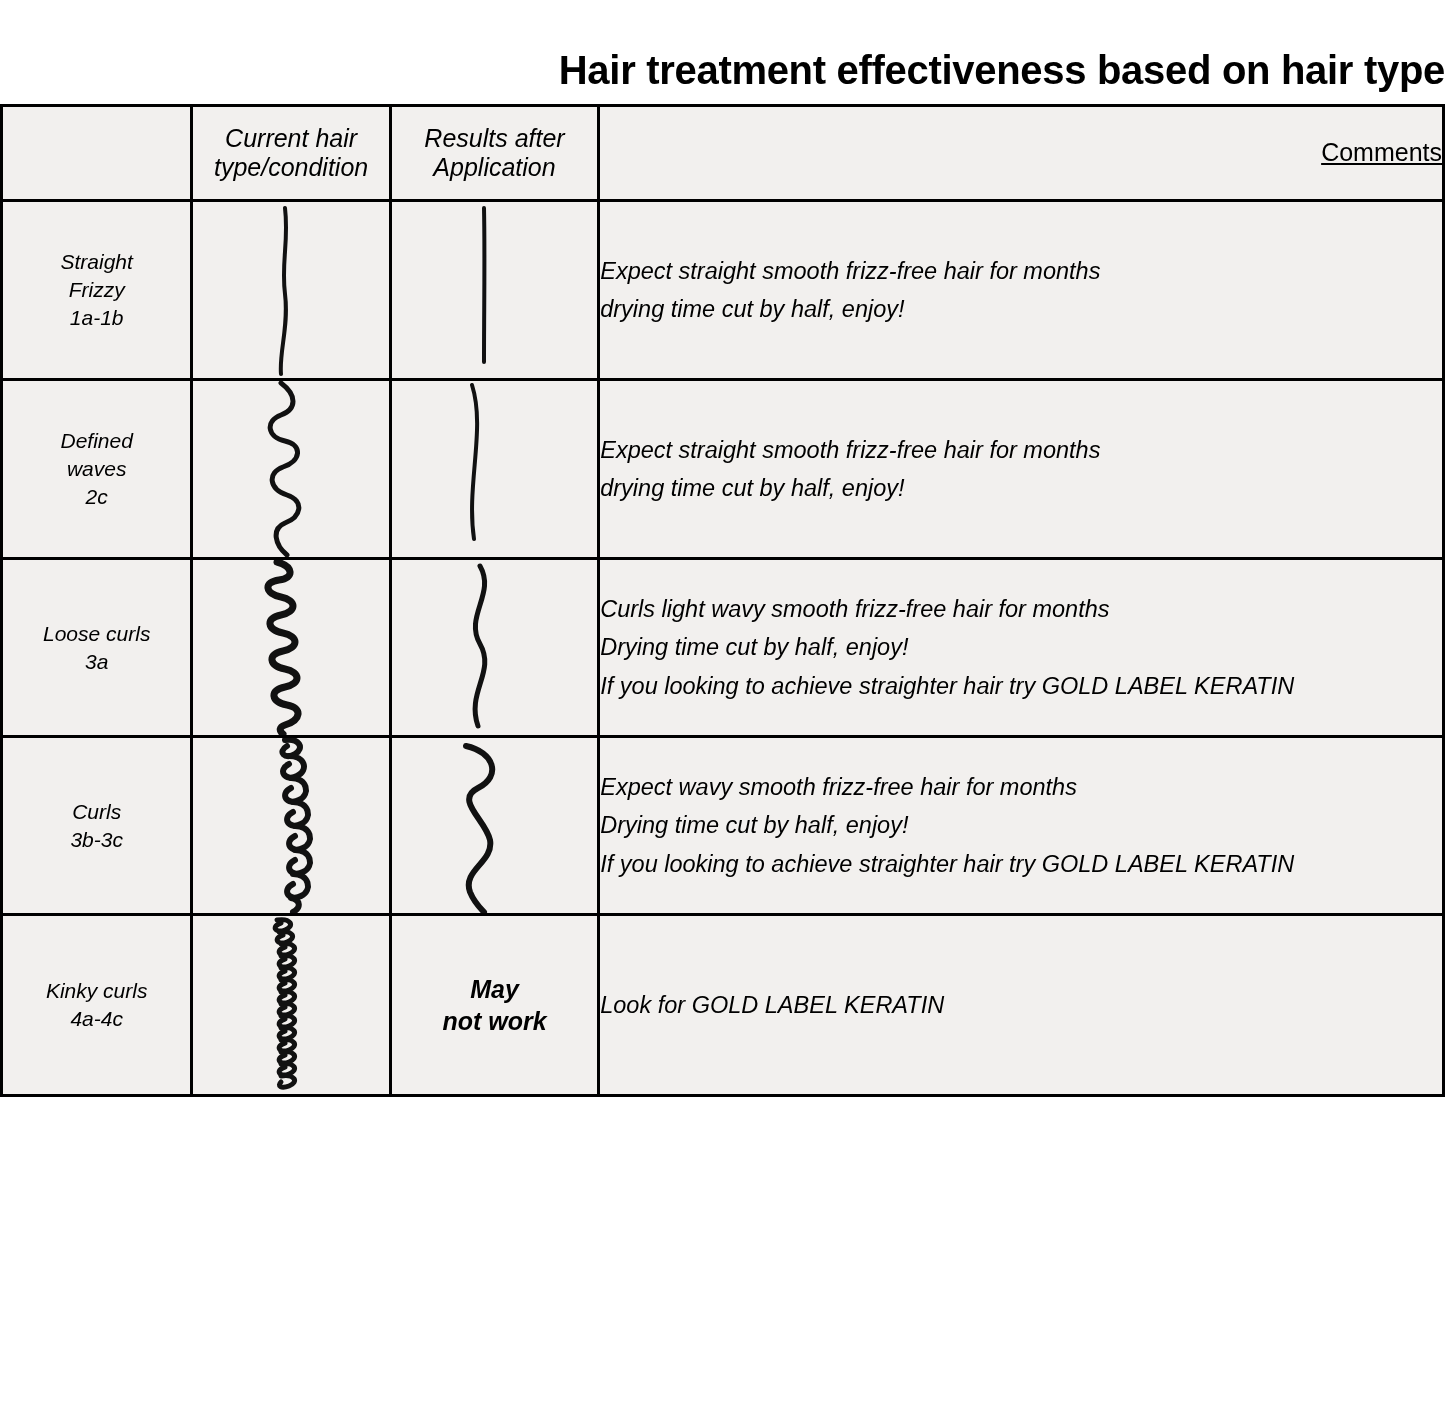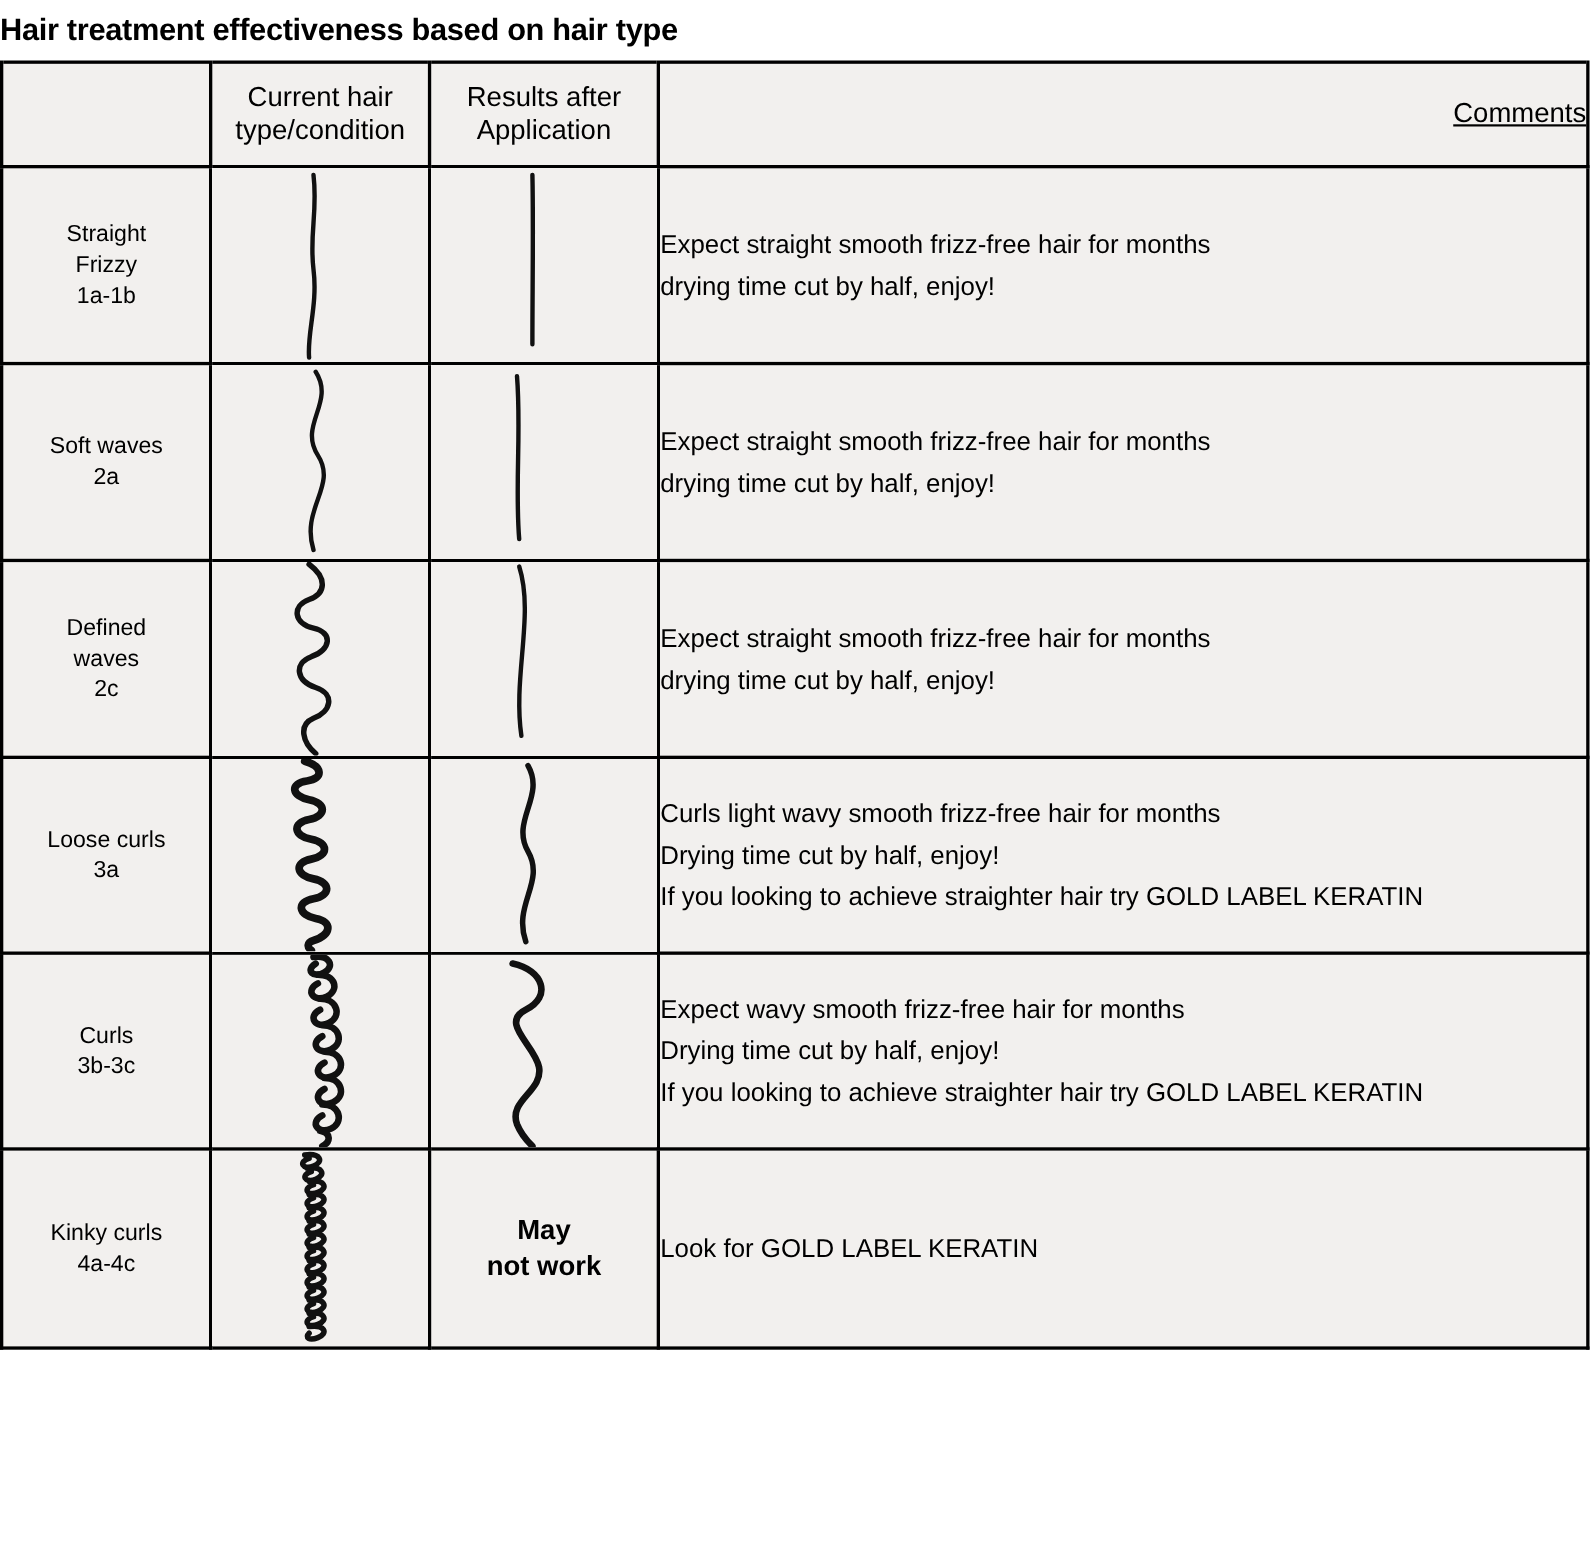--- a/index.html
+++ b/index.html
@@ -14,27 +14,28 @@
     color: #000000;
     overflow: hidden;
   }
   .page {
     width: 1445px;
     height: 1403px;
     position: relative;
     background: #ffffff;
   }
   .title {
-    text-align: left;
-    font-size: 28px;
+    text-align: right;
+    font-size: 40px;
     font-weight: bold;
     letter-spacing: -0.3px;
     padding-top: 12px;
     padding-bottom: 12px;
     line-height: 1.1;
+    margin-top: 36px;
   }
   table.hairtable {
     border-collapse: collapse;
     table-layout: fixed;
     width: 1445px;
     border-top: 3px solid #000;
   }
   table.hairtable td, table.hairtable th {
     border-right: 3px solid #000;
     border-bottom: 3px solid #000;
@@ -82,21 +83,21 @@
     font-size: 25px;
     font-weight: bold;
     line-height: 1.3;
   }
   td.haircell {
     position: relative;
     padding: 0;
     overflow: hidden;
   }
   td.haircell svg { display: block; margin: 0 auto; }
-  .cmt-line { display: block; white-space: nowrap; }
+  .cmt-line { display: block; white-space: nowrap; font-style: italic; }
 </style>
 </head>
 <body>
 
 <div class="page">
 
   <div class="title">Hair treatment effectiveness based on hair type</div>
 
   <table class="hairtable">
     <colgroup>
@@ -136,40 +137,20 @@
           <svg width="208" height="176" viewBox="0 0 208 176" fill="none" xmlns="http://www.w3.org/2000/svg">
             <path d="M92 6 C93 50, 92 110, 92 160" stroke="#111" stroke-width="4" stroke-linecap="round"></path>
           </svg>
         </td>
         <td class="comcell">
           <span class="cmt-line">Expect straight smooth frizz-free hair for months</span>
           <span class="cmt-line">drying time cut by half, enjoy!</span>
         </td>
       </tr>
 
-      <tr style="height:176px">
-        <td class="typecell">
-          <span class="cmt-line">Soft waves</span>
-          <span class="cmt-line">2a</span>
-        </td>
-        <td class="haircell">
-          <svg width="198" height="176" viewBox="0 0 198 176" fill="none" xmlns="http://www.w3.org/2000/svg">
-            <path d="M94 6 C112 34, 78 54, 96 82 C114 110, 80 130, 92 168" stroke="#111" stroke-width="4" stroke-linecap="round"></path>
-          </svg>
-        </td>
-        <td class="haircell">
-          <svg width="208" height="176" viewBox="0 0 208 176" fill="none" xmlns="http://www.w3.org/2000/svg">
-            <path d="M78 10 C82 60, 76 110, 80 158" stroke="#111" stroke-width="4" stroke-linecap="round"></path>
-          </svg>
-        </td>
-        <td class="comcell">
-          <span class="cmt-line">Expect straight smooth frizz-free hair for months</span>
-          <span class="cmt-line">drying time cut by half, enjoy!</span>
-        </td>
-      </tr>
 
 
       <tr style="height:176px">
         <td class="typecell">
           <span class="cmt-line">Defined</span>
           <span class="cmt-line">waves</span>
           <span class="cmt-line">2c</span>
         </td>
         <td class="haircell">
           <svg width="198" height="176" viewBox="0 0 198 176" fill="none" xmlns="http://www.w3.org/2000/svg">

